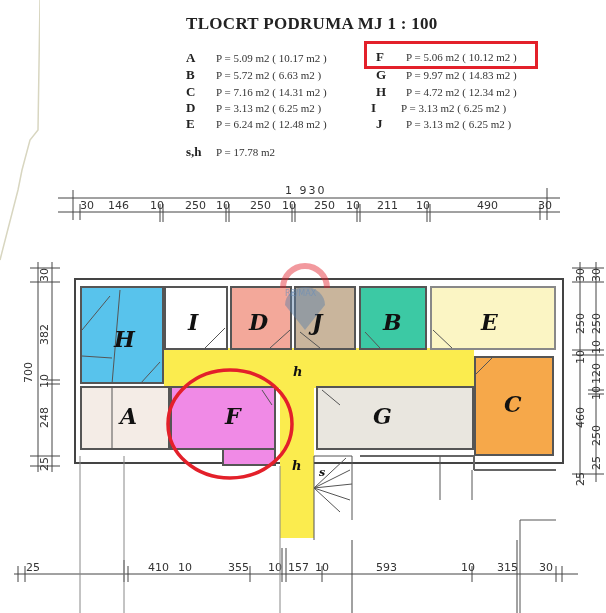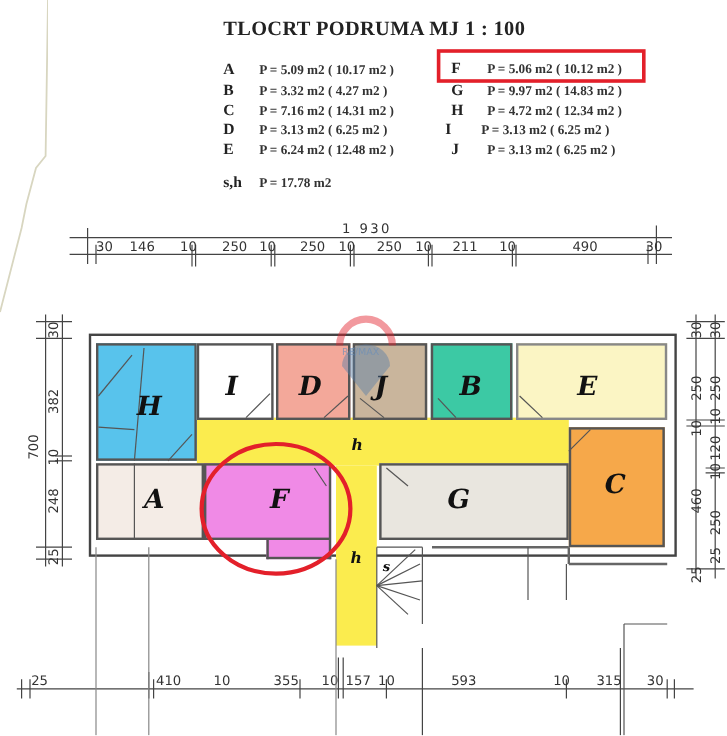--- a/index.html
+++ b/index.html
@@ -1,42 +1,42 @@
 <!DOCTYPE html>
 <html><head>
 <meta charset="utf-8">
 <style>
   html, body { margin:0; padding:0; }
   body { width:606px; height:613px; background:#ffffff; position:relative; overflow:hidden; font-family:"Liberation Serif", serif; }
   .paper-edge { position:absolute; left:0; top:0; width:40px; height:613px; }
   .title { position:absolute; left:186px; top:14px; font-weight:bold; font-size:17px; color:#222; letter-spacing:0.3px; white-space:nowrap; }
   .legend-row { position:absolute; font-size:11px; color:#333; white-space:nowrap; }
   .legend-row .key { display:inline-block; width:30px; font-weight:bold; font-size:13px; color:#222; }
-  .legend-row .val { display:inline-block;font-weight:bold; }
+  .legend-row .val { display:inline-block; }
   .highlight-box { position:absolute; left:364px; top:41px; width:174px; height:28px; border:3px solid #e3202a; box-sizing:border-box; background:#fff; }
   .dim { position:absolute; font-family:"DejaVu Sans", sans-serif; font-size:11px; color:#333; white-space:nowrap; }
   .dimv { position:absolute; font-family:"DejaVu Sans", sans-serif; font-size:11px; color:#333; white-space:nowrap; transform:rotate(-90deg); transform-origin:left top; }
   .room { position:absolute; box-sizing:border-box; border:2px solid #555; }
   .room-label { position:absolute; font-family:"DejaVu Serif", serif; font-weight:bold; font-style:italic; font-size:22px; color:#111; }
   .small-label { position:absolute; font-family:"DejaVu Serif", serif; font-weight:bold; font-style:italic; font-size:13px; color:#111; }
   svg.overlay { position:absolute; left:0; top:0; }
 </style>
 </head>
 <body>
 
 <svg class="overlay paper-edge" width="40" height="613">
   <path d="M40 0 L38 130 L30 140 L22 170 L18 190 L0 260 L0 0 Z" fill="#ffffff"></path>
   <path d="M40 0 L38 130 L30 140 L22 170 L18 190 L0 260" stroke="#d8d6c0" stroke-width="1.5" fill="none"></path>
 </svg>
 
 <div class="title">TLOCRT PODRUMA MJ  1 :  100</div>
 
 <div>
   <div class="legend-row" style="left:186px;top:50px"><span class="key">A</span><span class="val">P =  5.09 m2 ( 10.17 m2 )</span></div>
-  <div class="legend-row" style="left:186px;top:67px"><span class="key">B</span><span class="val">P =  3.32 m2 (   4.27 m2 )</span></div>
+  <div class="legend-row" style="left:186px;top:67px"><span class="key">B</span><span class="val">P =  5.72 m2 (   6.63 m2 )</span></div>
   <div class="legend-row" style="left:186px;top:84px"><span class="key">C</span><span class="val">P =  7.16 m2 ( 14.31 m2 )</span></div>
   <div class="legend-row" style="left:186px;top:100px"><span class="key">D</span><span class="val">P =  3.13 m2 (   6.25 m2 )</span></div>
   <div class="legend-row" style="left:186px;top:116px"><span class="key">E</span><span class="val">P =  6.24 m2 ( 12.48 m2 )</span></div>
 </div>
 
 <div>
   <div class="legend-row" style="left:376px;top:67px"><span class="key">G</span><span class="val">P =  9.97 m2  ( 14.83 m2 )</span></div>
   <div class="highlight-box"></div>
   <div class="legend-row" style="left:376px;top:49px"><span class="key">F</span><span class="val">P =  5.06 m2  ( 10.12 m2 )</span></div>
   <div class="legend-row" style="left:376px;top:84px"><span class="key">H</span><span class="val">P =  4.72 m2  ( 12.34 m2 )</span></div>
@@ -137,21 +137,21 @@
   <div class="dimv" style="left:590px;top:334px">250</div>
   <div class="dimv" style="left:590px;top:354px">10</div>
   <div class="dimv" style="left:590px;top:384px">120</div>
   <div class="dimv" style="left:590px;top:400px">10</div>
   <div class="dimv" style="left:590px;top:446px">250</div>
   <div class="dimv" style="left:590px;top:470px">25</div>
 </div>
 
 <div>
   <div class="dim" style="left:26px;top:561px">25</div>
-  <div class="dim" style="left:130px;top:561px">410</div>
+  <div class="dim" style="left:148px;top:561px">410</div>
   <div class="dim" style="left:178px;top:561px">10</div>
   <div class="dim" style="left:228px;top:561px">355</div>
   <div class="dim" style="left:268px;top:561px">10</div>
   <div class="dim" style="left:288px;top:561px">157</div>
   <div class="dim" style="left:315px;top:561px">10</div>
   <div class="dim" style="left:376px;top:561px">593</div>
   <div class="dim" style="left:461px;top:561px">10</div>
   <div class="dim" style="left:497px;top:561px">315</div>
   <div class="dim" style="left:539px;top:561px">30</div>
 </div>

